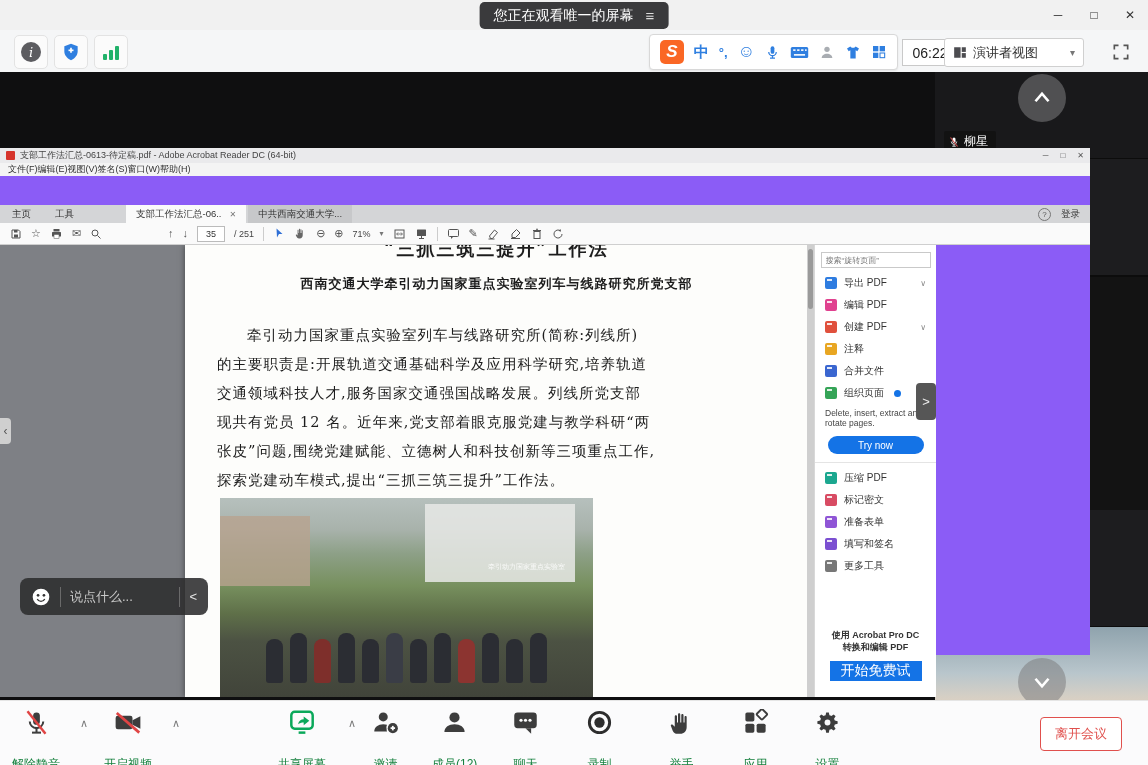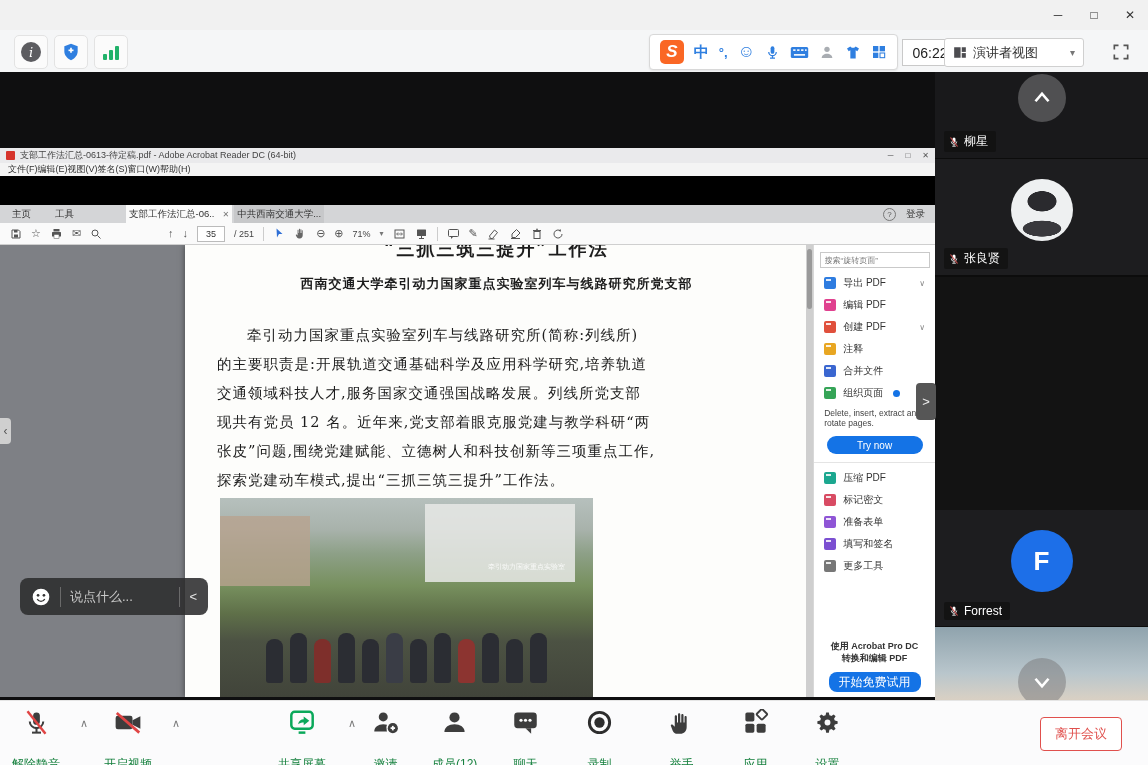--- a/index.html
+++ b/index.html
@@ -25,30 +25,30 @@
   .timerbox{position:absolute;right:190px;top:9px;width:54px;height:25px;background:#fff;border:1px solid #c9c9c9;display:flex;align-items:center;justify-content:center;font-size:14px;color:#222;}
   .viewpill{position:absolute;right:64px;top:8px;width:122px;height:27px;background:#fff;border:1px solid #d0d0d0;border-radius:3px;display:flex;align-items:center;gap:6px;padding:0 8px;font-size:13px;color:#333;cursor:pointer;}
   .fsbtn{position:absolute;right:12px;top:7px;width:30px;height:30px;display:flex;align-items:center;justify-content:center;cursor:pointer;}
 
   
   .share-bg{position:absolute;left:0;top:72px;width:935px;height:628px;background:#0f0f10;}
   .handle-left{position:absolute;left:0;top:418px;width:11px;height:26px;background:#cfcfcf;border-radius:0 4px 4px 0;color:#555;font-size:12px;display:flex;align-items:center;justify-content:center;cursor:pointer;z-index:40;}
   .handle-right{position:absolute;left:916px;top:383px;width:20px;height:37px;background:#565656;border-radius:4px;color:#eee;font-size:13px;display:flex;align-items:center;justify-content:center;cursor:pointer;z-index:40;}
 
   
-  .acrobat{position:absolute;left:0;top:148px;width:935px;height:507px;background:#000000;z-index:5;font-family:"Liberation Sans",sans-serif;}
+  .acrobat{position:absolute;left:0;top:148px;width:1090px;height:507px;background:#8b5cf6;z-index:5;font-family:"Liberation Sans",sans-serif;}
   .ac-title{height:15px;background:#eaeaec;display:flex;align-items:center;gap:5px;padding:0 6px;font-size:9px;color:#444;}
   .pdfico{width:9px;height:9px;background:#d6342c;border-radius:1px;display:inline-block;}
   .ac-title .acwin{margin-left:auto;display:flex;gap:12px;font-size:8px;color:#555;}
   .ac-title .acwin span{cursor:pointer;}
   .ac-menu{height:13px;background:#f4f4f4;display:flex;align-items:center;padding:0 8px;font-size:9px;color:#333;}
   .ac-menu span{cursor:pointer;}
   .ac-tabs{height:18px;background:#d4d5d7;display:flex;align-items:stretch;font-size:9.5px;color:#333;margin-top:29px;}
   .ac-tabs .ttab{display:flex;align-items:center;padding:0 12px;cursor:pointer;}
-  .ac-tabs .doctab{display:flex;align-items:center;gap:8px;padding:0 3px;max-width:150px;cursor:pointer;}
+  .ac-tabs .doctab{display:flex;align-items:center;gap:8px;padding:0 10px;max-width:150px;cursor:pointer;}
   .ac-tabs .active{background:#fafafa;}
   .ac-tabs .inactive{background:#c7c8ca;margin-left:2px;}
   .ac-tabs .tright{margin-left:auto;display:flex;align-items:center;gap:10px;padding:0 10px;}
   .helpq{width:11px;height:11px;border:1px solid #777;border-radius:50%;font-size:8px;display:flex;align-items:center;justify-content:center;color:#555;cursor:pointer;}
   .ac-toolbar{height:21px;background:#fafafa;border-bottom:1px solid #cfcfcf;display:flex;align-items:center;gap:9px;padding:0 10px;font-size:10px;color:#555;}
   .ac-toolbar .gi{cursor:pointer;font-size:11px;line-height:1;color:#555;}
   .ac-toolbar svg{display:block;cursor:pointer;}
   .pagebox{width:26px;height:14px;background:#fff;border:1px solid #bbb;font-size:9px;display:flex;align-items:center;justify-content:center;color:#333;}
   .vdiv{width:1px;height:14px;background:#ccc;}
   .ac-body{position:relative;height:452px;display:flex;}
@@ -77,23 +77,23 @@
   .panel{width:121px;background:#fff;border-left:1px solid #d8d8d8;position:relative;font-size:10px;color:#333;}
   .psearch{display:block;width:100px;height:14px;margin:7px auto 4px;border:1px solid #c9c9c9;font-size:8px;padding:0 4px;color:#666;font-family:"Liberation Sans",sans-serif;}
   .prow{display:flex;align-items:center;gap:7px;height:22px;padding:0 10px;cursor:pointer;}
   .picon{width:12px;height:12px;border-radius:2px;flex:0 0 12px;position:relative;}
   .picon:after{content:"";position:absolute;left:2px;top:2px;width:5px;height:2px;background:rgba(255,255,255,.85);}
   .pchev{margin-left:auto;font-size:8px;color:#888;}
   .pbadge{width:7px;height:7px;border-radius:50%;background:#1473e6;display:inline-block;margin-left:3px;}
   .promo{padding:4px 10px 6px;font-size:8.5px;color:#444;font-family:"Liberation Sans",sans-serif;}
   .trybtn{display:block;width:96px;height:18px;margin:2px auto 8px;background:#1473e6;color:#fff;border:none;border-radius:9px;font-size:10px;cursor:pointer;}
   .pdiv{height:1px;background:#e4e4e4;margin:4px 0;}
-  .upsell{position:absolute;left:0;bottom:5px;width:100%;text-align:center;}
+  .upsell{position:absolute;left:0;bottom:16px;width:100%;text-align:center;}
   .upsell .ul{font-size:9px;font-weight:bold;color:#333;line-height:12px;}
-  .freebtn{display:block;width:92px;height:20px;margin:8px auto 0;background:#1473e6;color:#fff;border:none;border-radius:8px;font-size:12px;cursor:pointer;}
+  .freebtn{display:block;width:92px;height:20px;margin:8px auto 0;background:#1473e6;color:#fff;border:none;border-radius:0;font-size:14px;cursor:pointer;}
 
   
   .chatpill{position:absolute;left:20px;top:578px;width:166px;height:37px;background:rgba(44,44,46,.88);border-radius:8px;display:flex;align-items:center;gap:9px;padding:0 11px;z-index:30;}
   .chatpill .cdiv{width:1px;height:20px;background:#6a6a6a;}
   .chatpill .ph{color:#c8c8c8;font-size:13px;flex:1;cursor:text;}
   .chatpill .col{color:#e8e8e8;font-size:13px;cursor:pointer;}
 
   
   .sidebar{position:absolute;left:935px;top:72px;width:213px;height:628px;background:#131313;overflow:hidden;}
   .tile{position:absolute;left:0;width:213px;height:116px;background:#1d1d1f;border-bottom:2px solid #0c0c0c;overflow:hidden;}
@@ -112,20 +112,24 @@
   .titem svg{display:block;}
   .tchev{position:absolute;top:16px;font-size:11px;color:#7a7a7a;cursor:pointer;}
   .leavebtn{position:absolute;right:26px;top:16px;padding:7px 14px;background:#fff;border:1px solid #e0504d;border-radius:4px;color:#e0504d;font-size:13px;cursor:pointer;font-family:"Liberation Sans",sans-serif;}
 </style>
 </head>
 <body>
 
 <div class="screen">
 
   <div class="titlebar">
+    <div class="banner">
+      <span>您正在观看唯一的屏幕</span>
+      <span class="menu-glyph">≡</span>
+    </div>
     <div class="winctl">
       <span>─</span>
       <span>□</span>
       <span>✕</span>
     </div>
   </div>
 
   <div class="statusbar">
     <div class="sicon abs" style="left:14px;top:5px;">
       <span class="info-circle">i</span>

